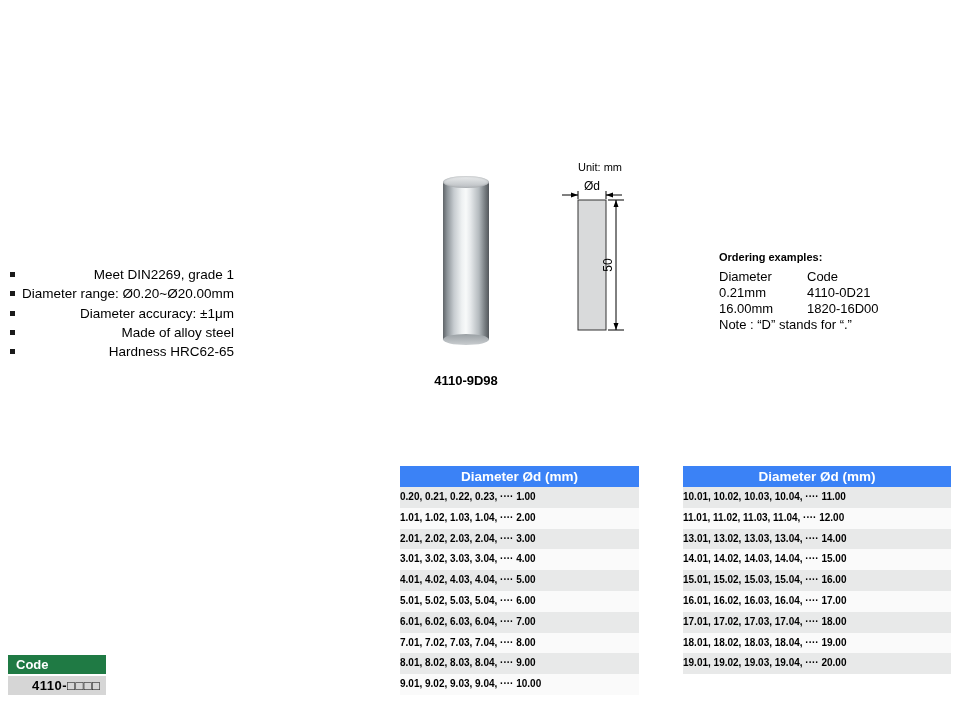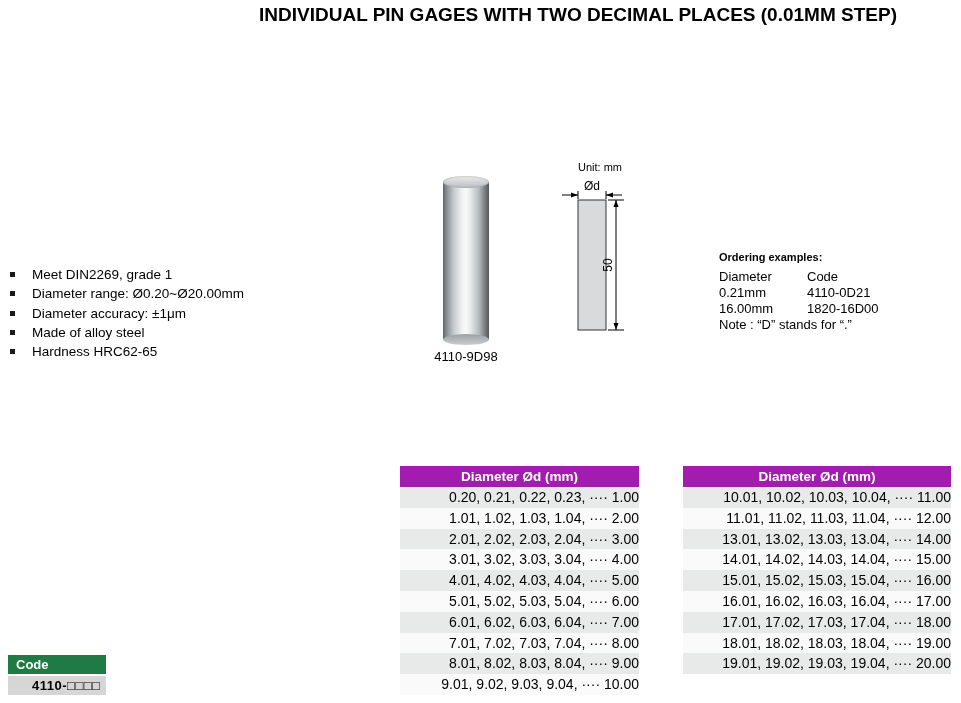--- a/index.html
+++ b/index.html
@@ -6,32 +6,32 @@
   .page {
     position:relative; width:961px; height:703px; background:#ffffff;
     font-family:"Liberation Sans", sans-serif; color:#000; overflow:hidden;
   }
   .title {
     position:absolute; top:4px; left:195px; width:766px; margin:0;
     text-align:center; font-size:19px; font-weight:bold;
   }
   
   .features { position:absolute; left:10px; top:265px; margin:0; padding:0; list-style:none; font-size:13.5px; }
-  .features li { display:flex; align-items:center; gap:17px; height:19.3px; white-space:nowrap; }
+  .features li { display:flex; align-items:center; gap:7px; height:19.3px; white-space:nowrap;justify-content:space-between; }
   .bullet { width:5px; height:5px; background:#1a1a1a; flex:0 0 auto; }
   
   .pin { position:absolute; left:443px; top:176px; width:46px; height:170px; }
   .pin-top { position:absolute; top:0; left:0; width:46px; height:12px; border-radius:50%;
     background:linear-gradient(180deg,#eceeef 0%,#b8bcc0 100%); box-shadow:inset 0 0 2px #8d9194; }
   .pin-body { position:absolute; top:6px; left:0; width:46px; height:158px;
     background:linear-gradient(90deg,#5f6468 0%,#8d9499 9%,#c7ccd0 24%,#eef1f2 41%,#f8fafa 50%,#e5e8ea 60%,#b4babe 78%,#787e82 91%,#53575b 100%); }
   .pin-bottom { position:absolute; top:158px; left:0; width:46px; height:11px; border-radius:50%;
     background:linear-gradient(180deg,#9aa0a4 0%,#c9cdd0 100%); }
-  .pin-label { position:absolute; left:420px; top:349px; width:92px; text-align:center;
-    font-size:13px; font-weight:normal; }
+  .pin-label { position:absolute; left:420px; top:373px; width:92px; text-align:center;
+    font-size:13px; font-weight:bold; }
   
   .drawing { position:absolute; left:558px; top:153px; }
   .drawing text { font-family:"Liberation Sans", sans-serif; fill:#000; }
   .dwg-small { font-size:11px; }
   .dwg-label { font-size:12px; }
   .dwg-line { stroke:#000; stroke-width:1; }
   .dwg-fill { fill:#000; }
   .dwg-rect { fill:#d9dadb; stroke:#333; stroke-width:1; }
   
   .ordering { position:absolute; left:719px; top:223px; width:235px; font-size:13px; }
@@ -41,32 +41,31 @@
   .ord-note { margin-top:0; white-space:nowrap; }
   
   .code-header { position:absolute; left:8px; top:655px; width:98px; height:19px; box-sizing:border-box;
     background:#1f7a44; color:#fff; font-weight:bold; font-size:13px; line-height:19px; padding-left:8px; }
   .code-value { position:absolute; left:8px; top:676px; width:98px; height:19px; box-sizing:border-box;
     background:#d6d6d6; color:#000; font-weight:bold; font-size:13px; line-height:19px; padding-left:24px; letter-spacing:0.5px; }
   
   .dtable { position:absolute; top:466px; }
   .table-left { left:400px; width:239px; }
   .table-right { left:683px; width:268px; }
-  .thead { height:21px; line-height:21px; background:#a21caf; color:#fff;
+  .thead { height:21px; line-height:21px; background:#3b82f6; color:#fff;
     font-weight:bold; font-size:13.5px; text-align:center; }
-  .trow { height:20.8px; line-height:20.8px; font-size:14px; text-align:right; white-space:nowrap; }
+  .trow { height:20.8px; line-height:20.8px; font-size:10px; text-align:left; white-space:nowrap;font-weight:bold; }
   .tbody .trow:nth-child(odd) { background:#e8e9e9; }
   .tbody .trow:nth-child(even) { background:#fafafa; }
 </style>
 </head>
 <body>
 
 <div class="page">
 
-  <h1 class="title">INDIVIDUAL PIN GAGES WITH TWO DECIMAL PLACES (0.01MM STEP)</h1>
 
   <ul class="features">
     <li>
       <span class="bullet"></span>
       <span>Meet DIN2269, grade 1</span>
     </li>
     <li>
       <span class="bullet"></span>
       <span>Diameter range: Ø0.20~Ø20.00mm</span>
     </li>

